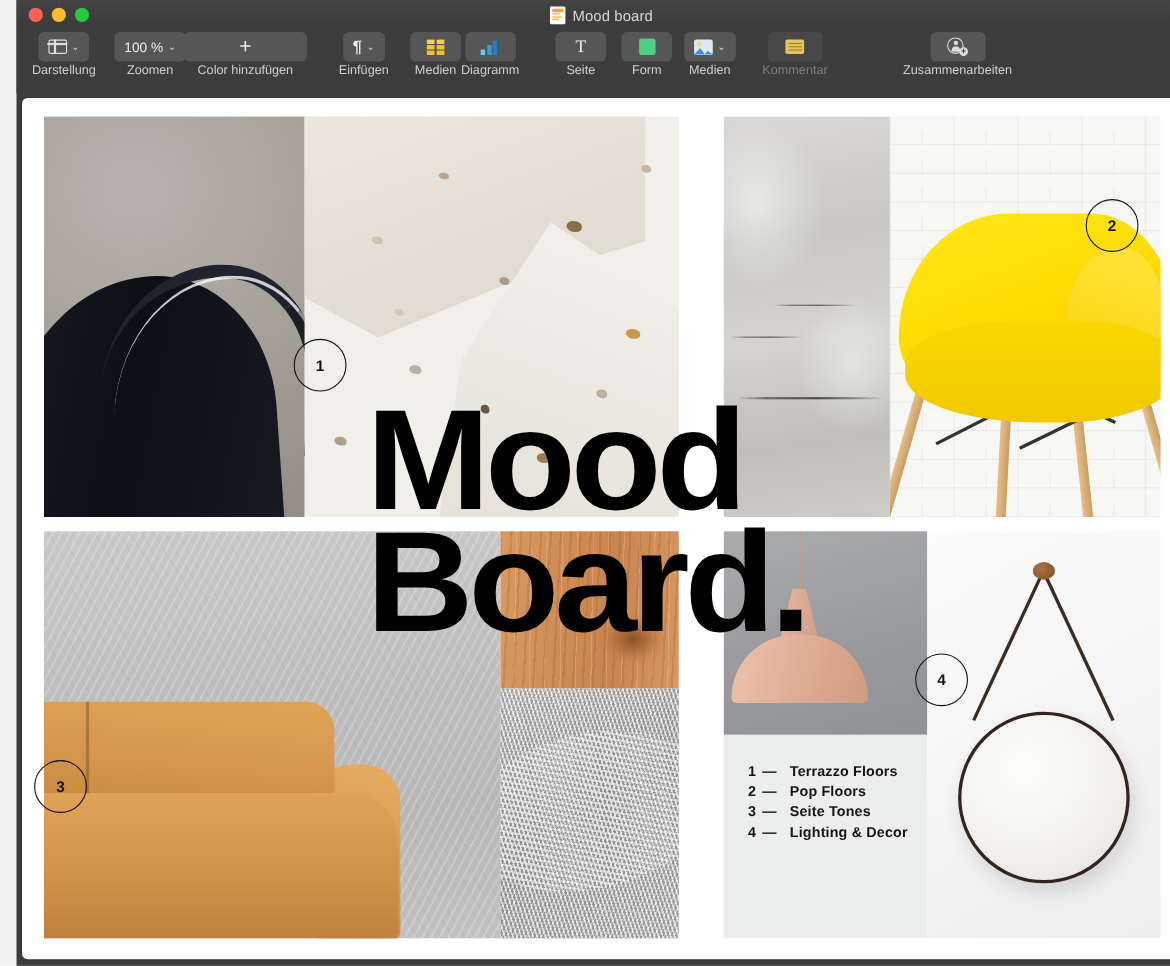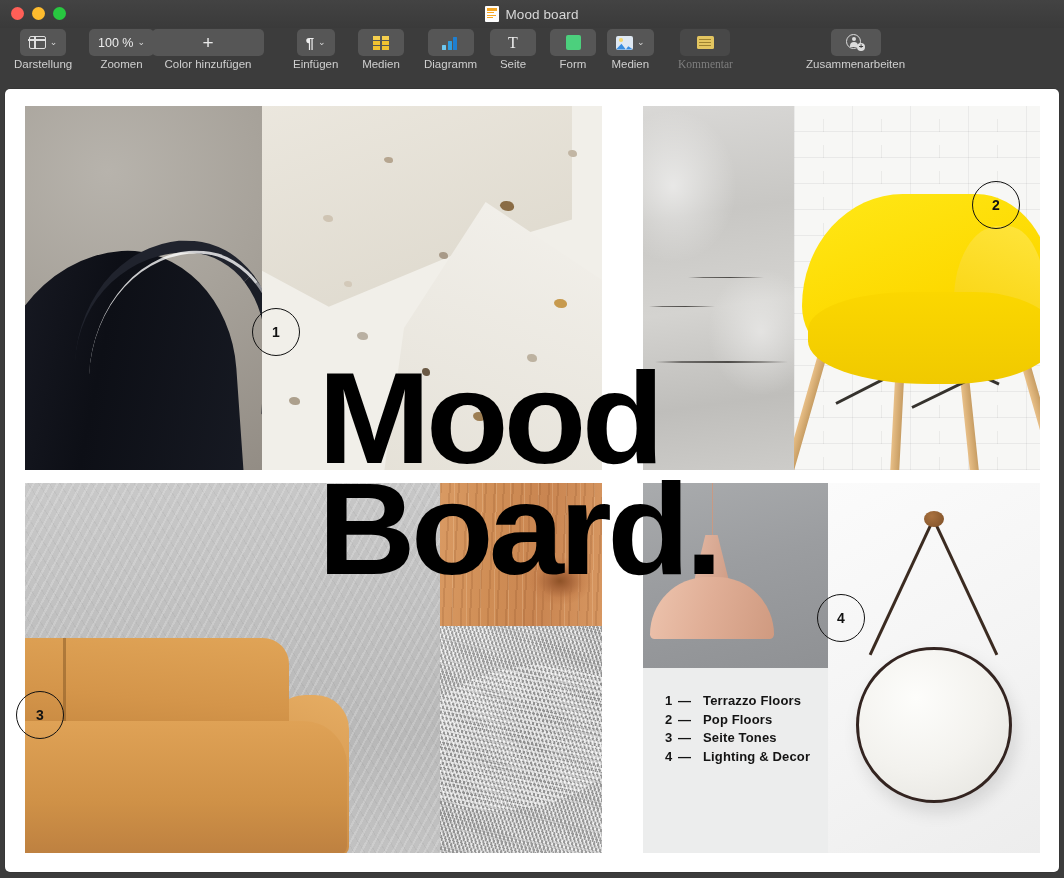--- a/index.html
+++ b/index.html
@@ -4,21 +4,21 @@
 <style>
   * { margin:0; padding:0; box-sizing:border-box; }
   html,body { width:1064px; height:878px; overflow:hidden; }
   body {
     background:#f2f2f2;
     font-family:"Liberation Sans","DejaVu Sans",sans-serif;
     -webkit-font-smoothing:antialiased;
   }
 
   
-  #window { position:absolute; inset:0; background:#3c3c3c; }
+  #window { position:absolute; inset:0; background:#3c3c3c;margin-left:15px; }
 
   
   #titlebar {
     position:absolute; left:0; top:0; width:1064px; height:28px;
     background:linear-gradient(#434343,#3a3a3a);
     display:flex; align-items:center; justify-content:center;
   }
   #lights { position:absolute; left:11px; top:7px; display:flex; gap:8px; }
   .light { width:13px; height:13px; border-radius:50%; }
   .light.red   { background:#ff5f57; }
@@ -358,21 +358,21 @@
             <i class="hdr"></i>
             <i></i>
             <i></i>
             <i></i>
             <i></i>
         </span>
       </div>
       <span class="lbl">Medien</span>
     </div>
 
-    <div class="tb" style="left:424px;">
+    <div class="tb" style="left:404px;">
       <div class="btn" style="width:46px;">
         <span class="ic-chart">
           <i style="height:5px;background:#6ec8f0;"></i>
           <i style="height:9px;background:#2f9ee0;"></i>
           <i style="height:13px;background:#1f7fd0;"></i>
         </span>
       </div>
       <span class="lbl">Diagramm</span>
     </div>
 
@@ -391,21 +391,21 @@
     </div>
 
     <div class="tb" style="left:607px;">
       <div class="btn">
         <span class="ic-media"></span>
         <span class="chev">⌄</span>
       </div>
       <span class="lbl">Medien</span>
     </div>
 
-    <div class="tb disabled" style="left:678px;font-family:Liberation Serif, serif;">
+    <div class="tb disabled" style="left:678px;">
       <div class="btn" style="width:50px;">
         <span class="ic-comment"></span>
       </div>
       <span class="lbl">Kommentar</span>
     </div>
 
     <div class="tb" style="left:806px;">
       <div class="btn" style="width:50px;">
         <span class="ic-collab">
           <span class="ring"></span>

